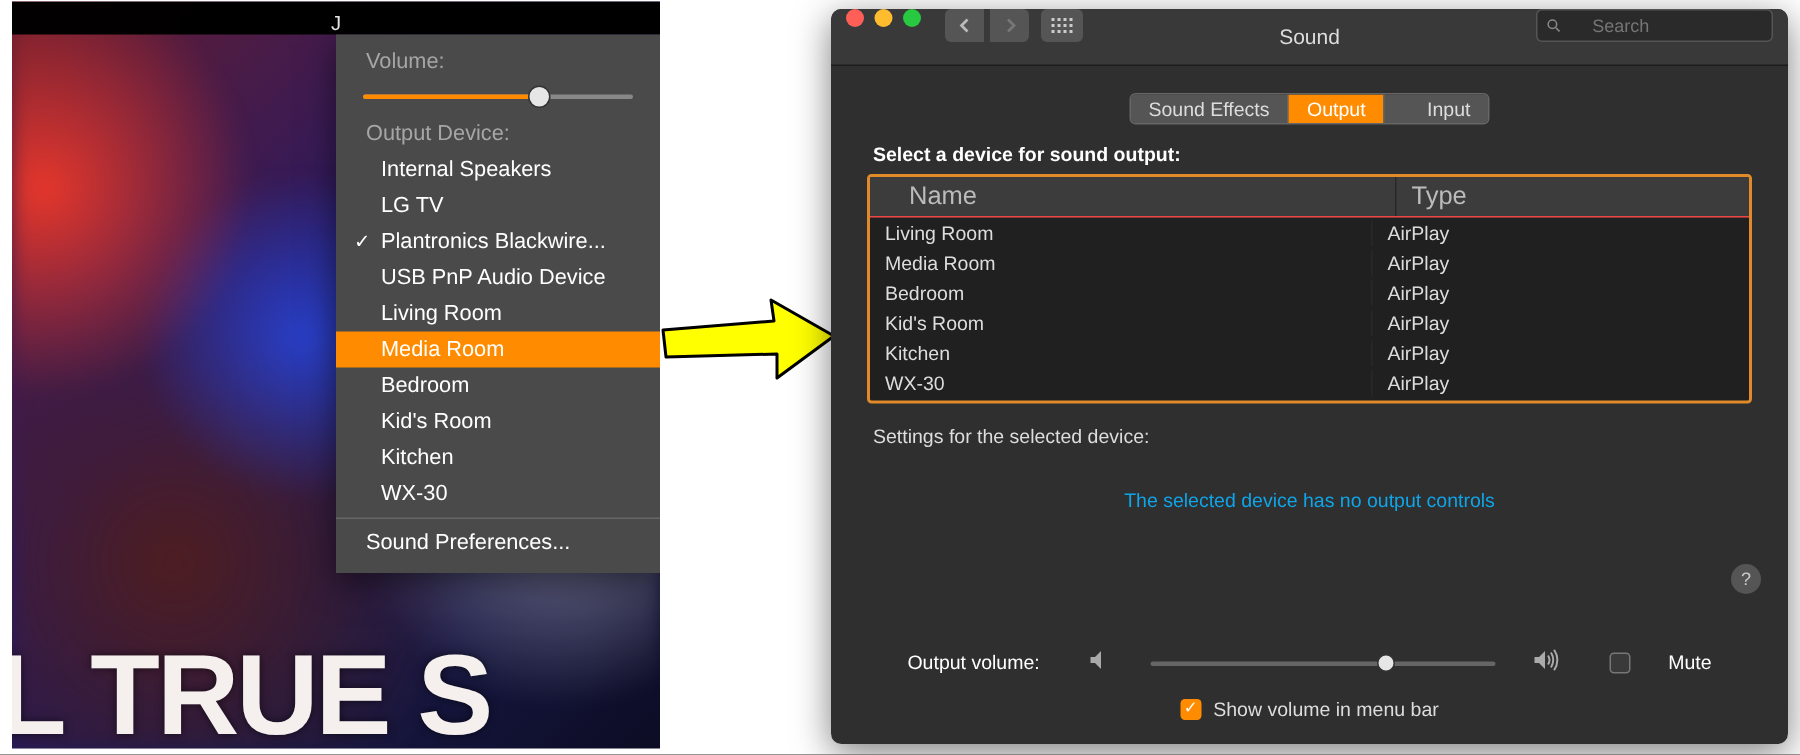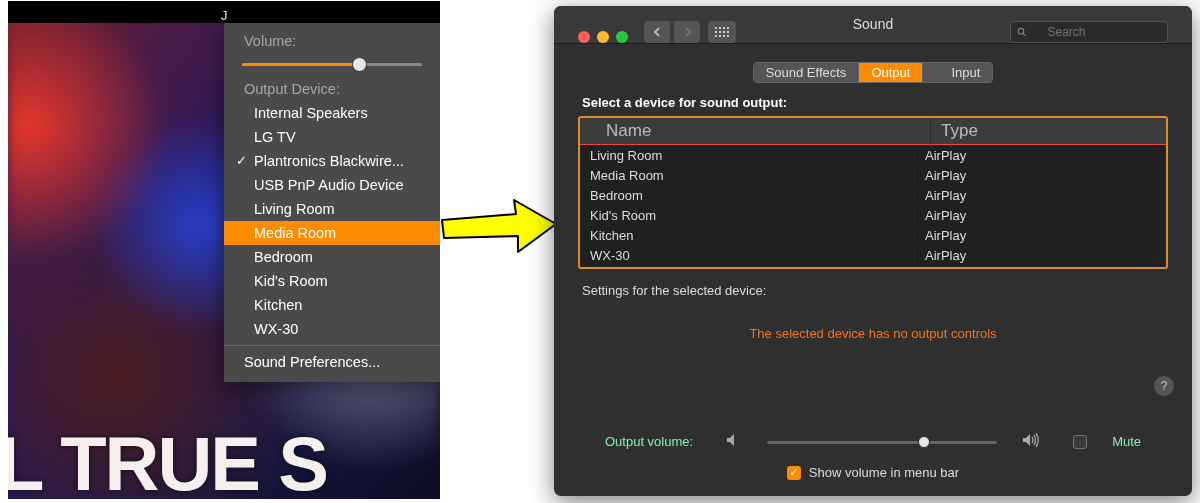--- a/index.html
+++ b/index.html
@@ -102,22 +102,22 @@
     width:638px; height:490px;
     background:#2f2f2f;
     border-radius:7px;
     overflow:hidden;
     box-shadow:0 6px 24px rgba(0,0,0,0.5);
     color:#ddd;
     font-size:13px;
   }
   .titlebar {
     height:38px; background:#393939;
-    display:flex; align-items:flex-end;
-    padding:0 24px;
+    display:flex; align-items:flex-start;
+    padding:0 10px;
     gap:8px;
     border-bottom:1px solid #1c1c1c;
   }
   .traffic { display:flex; gap:7px; margin-right:8px;}
   .dot { width:12px; height:12px; border-radius:50%; }
   .dot.r{background:#ff5f57;} .dot.y{background:#febc2e;} .dot.g{background:#28c840;}
   .navbtn {
     width:26px; height:22px; background:#555; border-radius:4px;
     display:flex; align-items:center; justify-content:center;
     color:#999;
@@ -173,33 +173,33 @@
   .devhead .col { padding:3px 10px; }
   .col-name { flex:0 0 335px; border-right:1px solid #282828;}
   .col-type { flex:1; }
   .devrows .row {
     display:flex; font-size:13px; color:#ddd;
     padding:1.5px 0;
   }
   .devrows .row .col { padding:1px 10px; }
 
   .settings-label { color:#ddd; padding:14px 28px 6px; }
-  .no-controls { text-align:center; color:#f97316; padding:22px 16px; }
+  .no-controls { text-align:center; color:#0ea5e9; padding:22px 16px; }
 
   .help-btn {
     position:absolute; right:18px; top:370px;
     width:20px;height:20px;border-radius:50%;
     background:#555; color:#ccc; font-size:12px;
     display:flex;align-items:center;justify-content:center;
   }
 
   .vol-row {
     position:absolute; left:0; right:0; bottom:46px;
     display:flex; align-items:center; justify-content:center; gap:25px;
-    color:#86efac; font-size:13px;text-align:center;
+    color:#ffffff; font-size:13px;text-align:center;
   }
   .vol-row .vlabel{margin-right:8px;}
   .vol-slider {
     position:relative; width:230px; height:16px;
   }
   .vol-slider .track{position:absolute;left:0;right:0;top:7px;height:3px;background:#666;border-radius:2px;}
   .vol-slider .thumb{position:absolute;top:2px;width:12px;height:12px;background:#e6e6e6;border-radius:50%;border:1px solid #333;}
   .mute-check { width:14px;height:14px;border:1px solid #777;border-radius:3px;background:#3a3a3a;display:inline-block;margin-left:6px;}
 
   .show-row {

